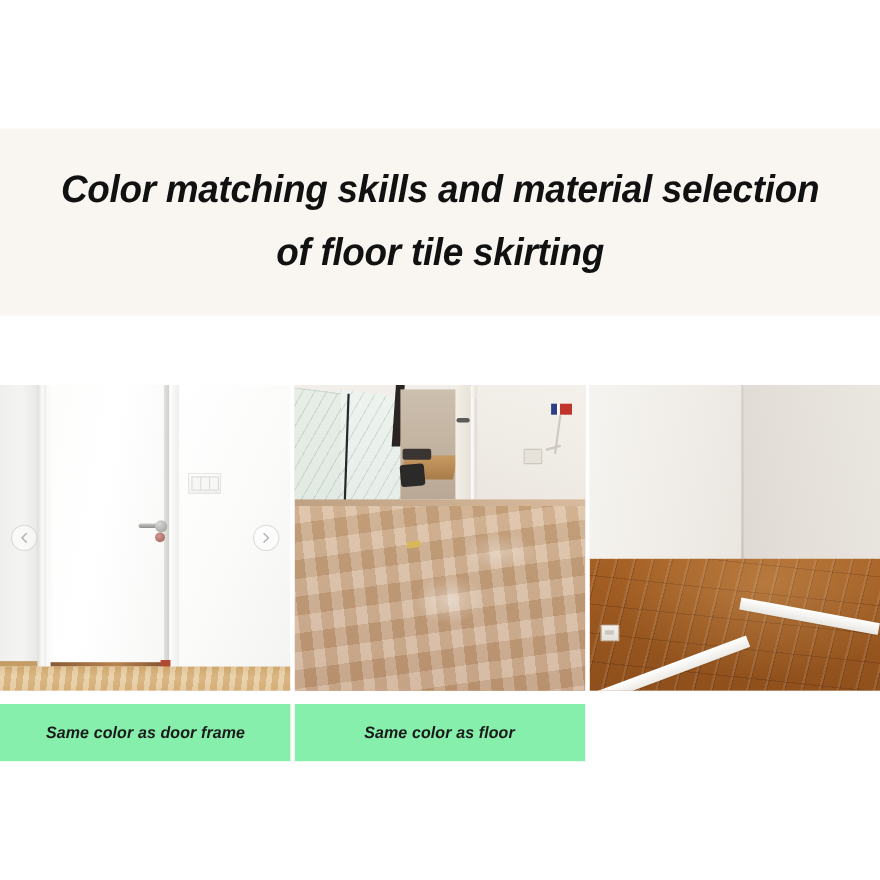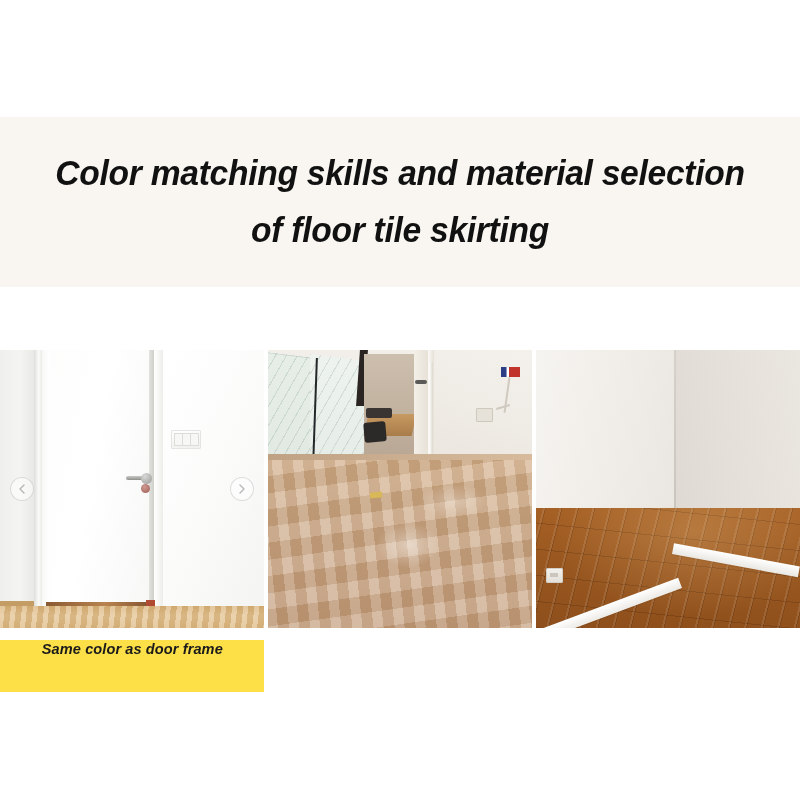--- a/index.html
+++ b/index.html
@@ -313,22 +313,22 @@
     background:#cbc7bf;
   }
 
   
   .captions{
     position:absolute;left:0;top:640px;width:800px;height:52px;
     display:flex;
   }
   .cap{
     width:264px;height:52px;
-    background:#fde047;
-    display:flex;align-items:flex-start;justify-content:center;
+    background:#86efac;
+    display:flex;align-items:center;justify-content:center;
   }
   .cap + .cap{margin-left:4px;}
   .cap span{
     font-family:"Liberation Sans Narrow","Liberation Sans","DejaVu Sans Condensed",sans-serif;
     font-weight:bold;font-style:italic;
     font-size:15px;color:#1a1a1a;
     letter-spacing:.1px;
     transform:scaleX(.97);
     white-space:nowrap;
   }
@@ -418,15 +418,18 @@
       <div class="skirt-r"></div>
       <div class="outlet"></div>
     </div>
 
   </div>
 
   <div class="captions">
     <div class="cap">
       <span>Same color as door frame</span>
     </div>
+    <div class="cap">
+      <span>Same color as floor</span>
+    </div>
   </div>
 
 </div>
 
 </body></html>

